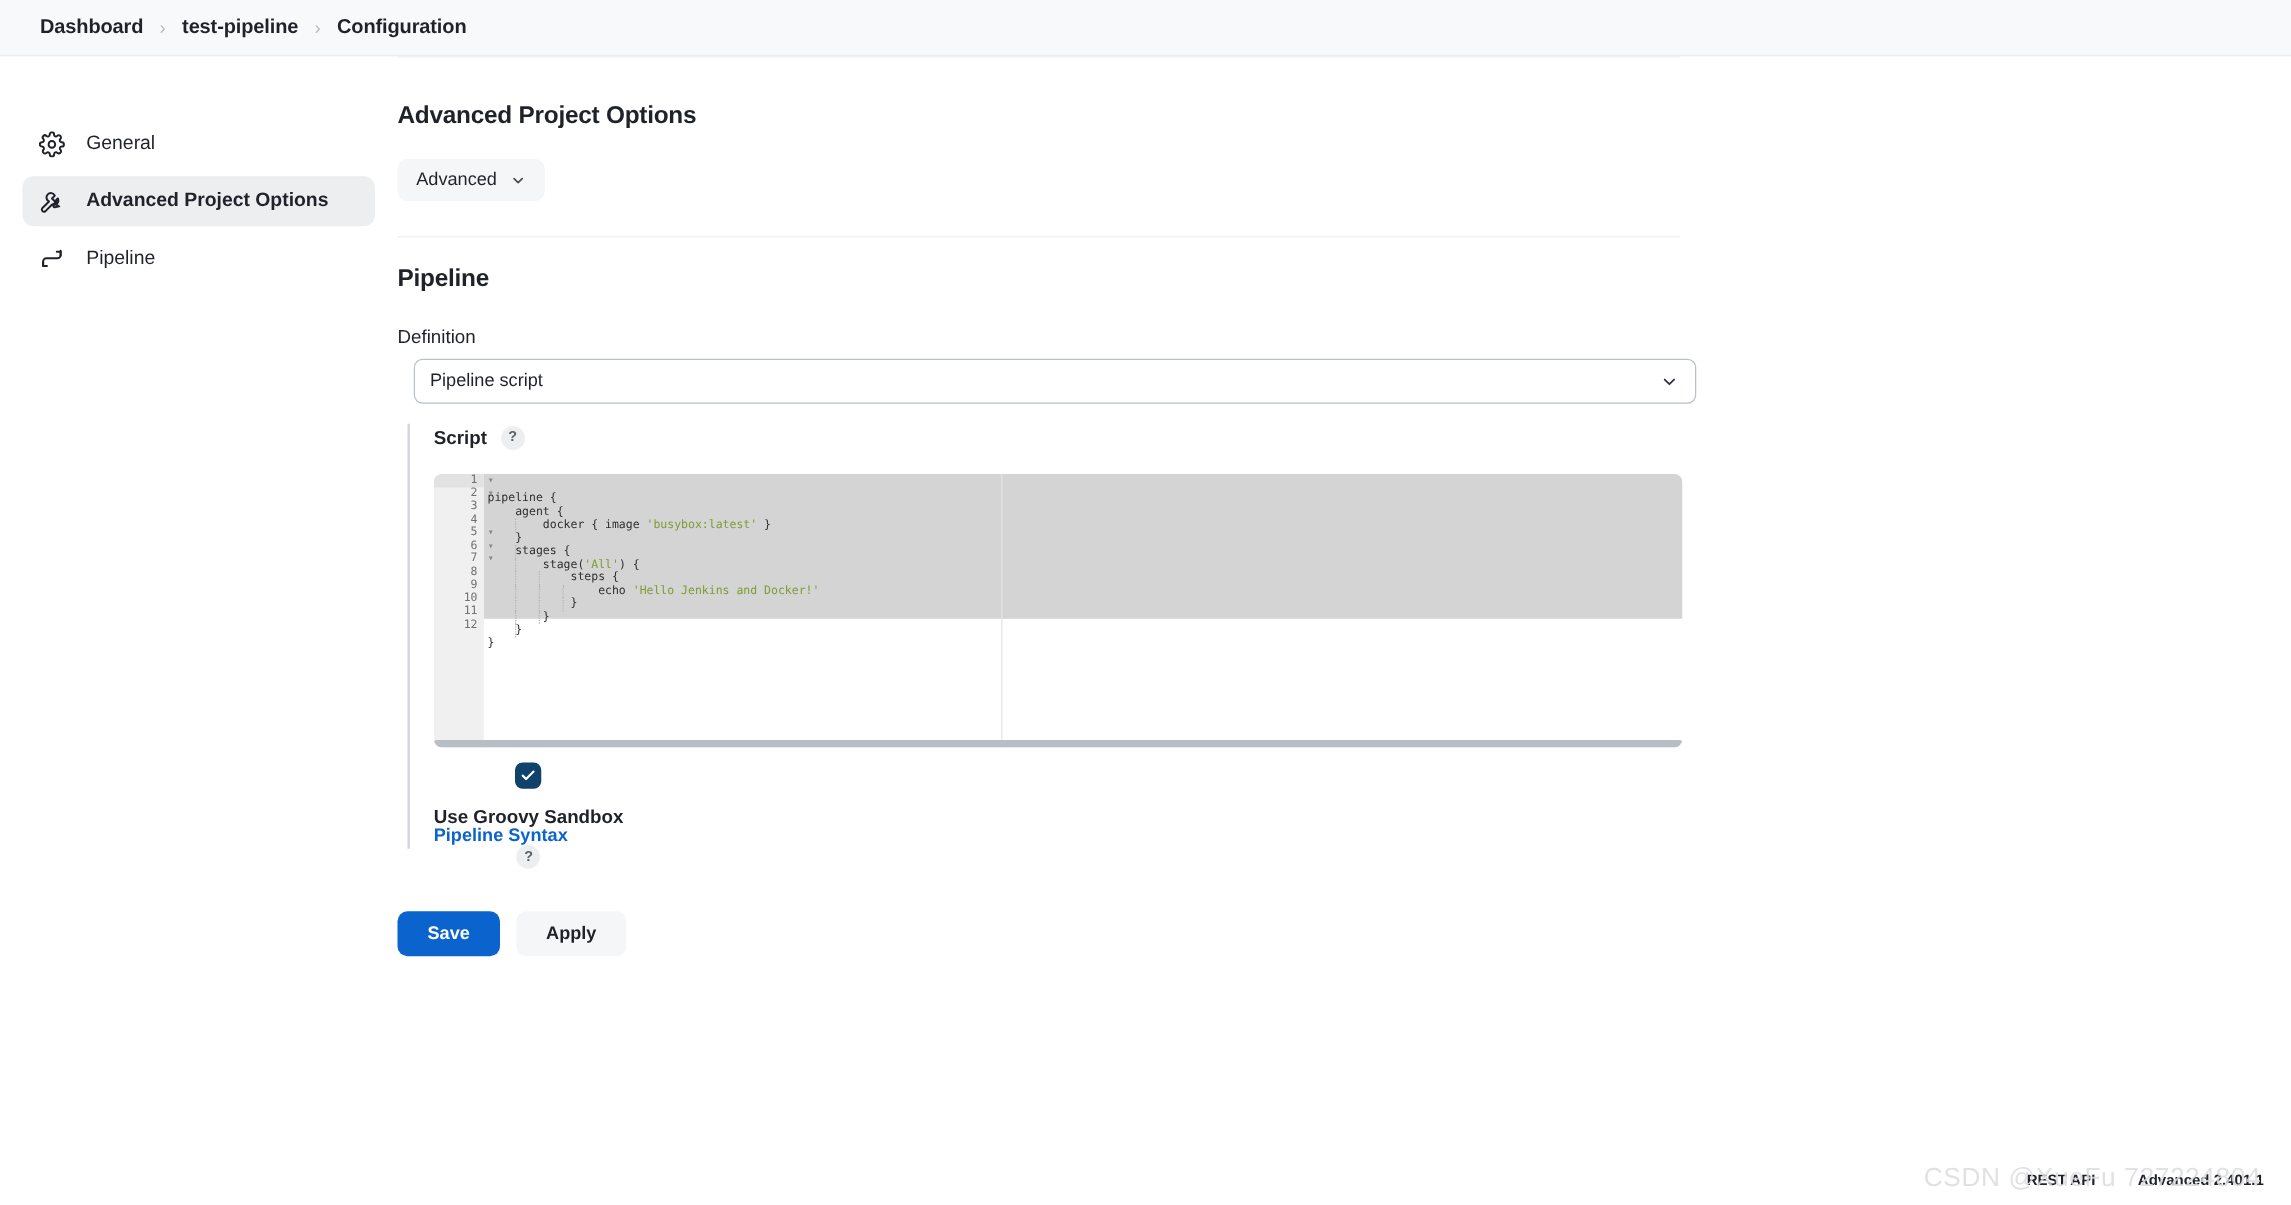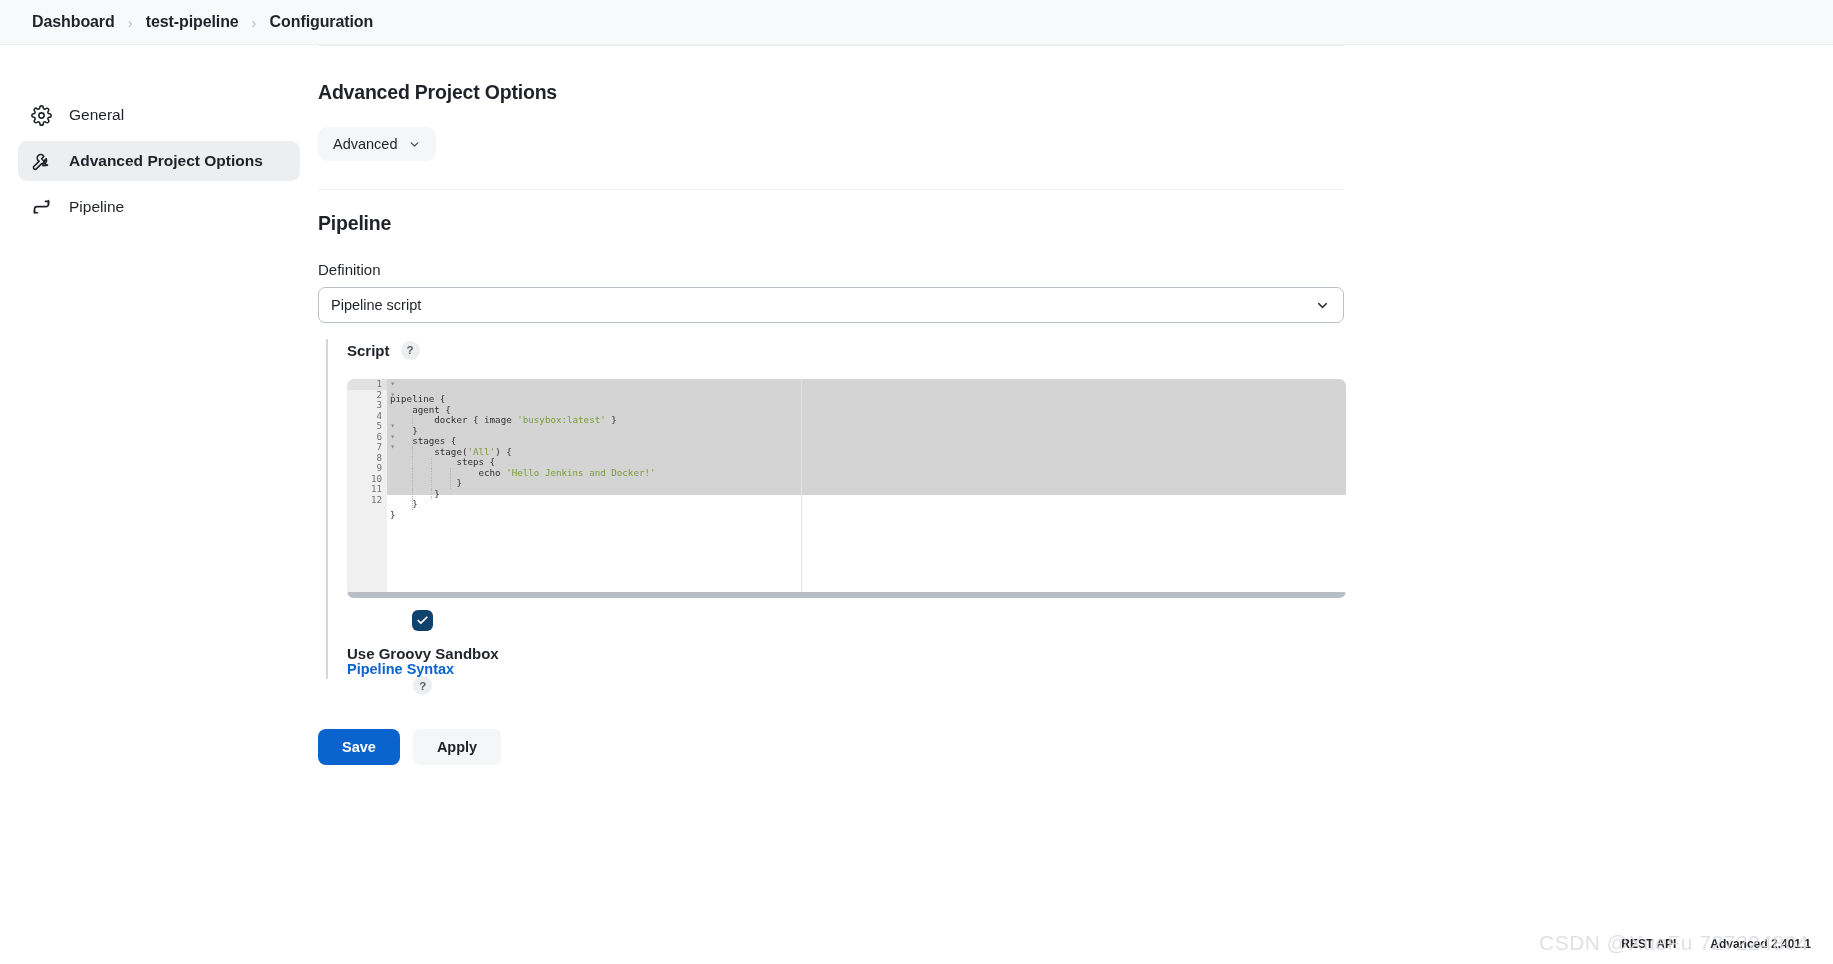--- a/index.html
+++ b/index.html
@@ -288,21 +288,21 @@
           </svg>
       </span>
     </button>
 
     <div class="hr" style="position:absolute; top:144px; left:0;"></div>
 
     <div style="position:absolute; top:167px; left:0;" class="sec-title">Pipeline</div>
 
     <div style="position:absolute; top:216px; left:0;" class="label-sm">Definition</div>
 
-    <div class="select-wrap" style="position:absolute; top:242px; left:0;">
+    <div class="select-wrap" style="position:absolute; top:242px; left:13px;">
       <div class="select-box">
         <span>Pipeline script</span>
       </div>
       <span class="select-chev">
         <svg viewBox="0 0 24 24" fill="none" stroke="currentColor" stroke-width="2.3" stroke-linecap="round" stroke-linejoin="round">
             <polyline points="6 9 12 15 18 9"></polyline>
           </svg>
       </span>
     </div>
 

